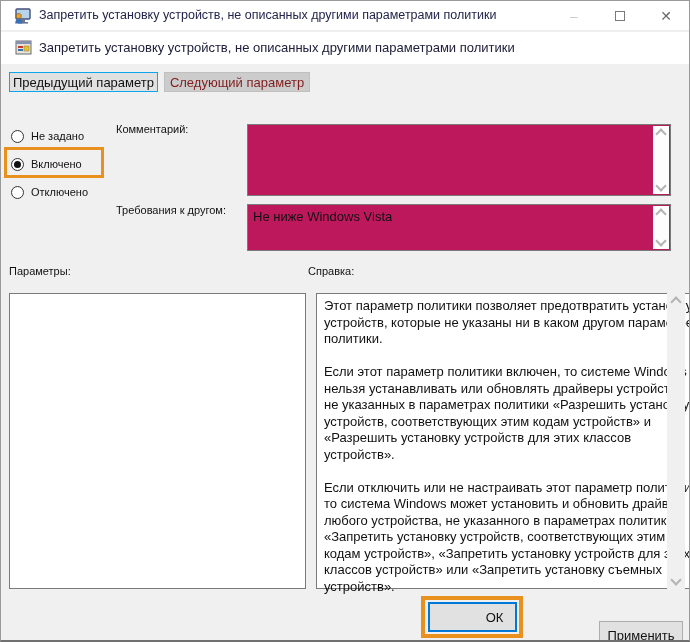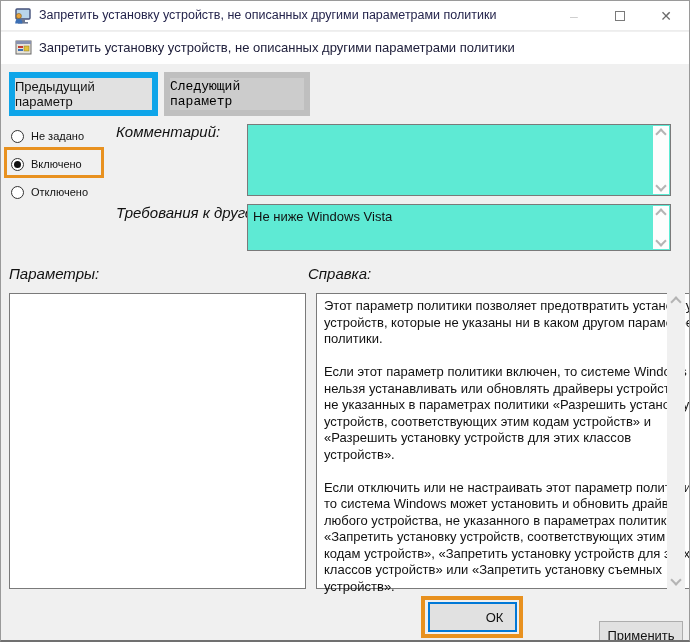--- a/index.html
+++ b/index.html
@@ -21,38 +21,38 @@
   .btn-max .sq{width:10px;height:10px;border:1px solid #7a7a7a;}
   .btn-close{right:0;color:#6a6a6a;font-size:14px;}
 
   
   .header{position:absolute;left:0;top:31px;width:100%;height:32px;background:#ffffff;}
   .header .hdr-icon{position:absolute;left:14px;top:7px;width:17px;height:17px;}
   .header .hdr-title{position:absolute;left:38px;top:8px;font-size:13px;color:#20203c;white-space:nowrap;}
 
   
   .navbtn{
-    position:absolute;top:71px;height:44px;border:6px solid #0ea5e9;background:#e1e1e1;
+    position:absolute;top:71px;height:20px;border:1px solid #0ea5e9;background:#e1e1e1;
     display:flex;align-items:center;justify-content:center;font-size:13px;color:#111;
   }
   .navbtn.prev{left:8px;width:149px;}
-  .navbtn.next{left:163px;width:146px;background:#cccccc;border-color:#bfbfbf;color:#000000;font-family:Liberation Mono, monospace;}
+  .navbtn.next{left:163px;width:146px;background:#cccccc;border-color:#bfbfbf;color:#7f1d1d;}
 
   
   .radio-row{position:absolute;left:10px;display:flex;align-items:center;gap:7px;height:18px;}
   .radio-row .rb{width:13px;height:13px;border:1px solid #333;border-radius:50%;background:#fff;position:relative;flex:0 0 13px;}
   .radio-row.checked .rb::after{content:"";position:absolute;left:2px;top:2px;width:7px;height:7px;border-radius:50%;background:#111;}
   .radio-row .rlabel{font-size:11px;color:#111;white-space:nowrap;}
   .hl-radio{position:absolute;left:3px;top:146px;width:100px;height:31px;border:3px solid #e8911f;pointer-events:none;}
 
   
-  .fld-label{position:absolute;font-size:15px;color:#111;white-space:nowrap;font-style:italic;}
+  .fld-label{position:absolute;font-size:11px;color:#111;white-space:nowrap;}
 
   
-  .tbox{position:absolute;background:#5eead4;border:1px solid #7a7a7a;}
+  .tbox{position:absolute;background:#be185d;border:1px solid #7a7a7a;}
   .tbox .content{position:absolute;left:5px;top:4px;right:22px;font-size:13px;color:#111;}
   .chev{width:8px;height:8px;border-right:2px solid #b4b4b4;border-bottom:2px solid #b4b4b4;}
   .chev.up{transform:rotate(-135deg);}
   .chev.down{transform:rotate(45deg);}
   .vscroll-in{position:absolute;right:1px;top:1px;bottom:1px;width:16px;display:flex;flex-direction:column;justify-content:space-between;align-items:center;padding:4px 0;background:#fdfdfd;}
 
   
   .panel{position:absolute;background:#ffffff;border:1px solid #7a7a7a;}
   .help-text{position:absolute;left:7px;top:4px;right:4px;font-size:13px;line-height:16.5px;color:#111;white-space:pre-wrap;}
   .scrollbar-out{position:absolute;left:666px;top:292px;width:18px;height:296px;background:#f0f0f0;display:flex;flex-direction:column;justify-content:space-between;align-items:center;padding:5px 0;}

